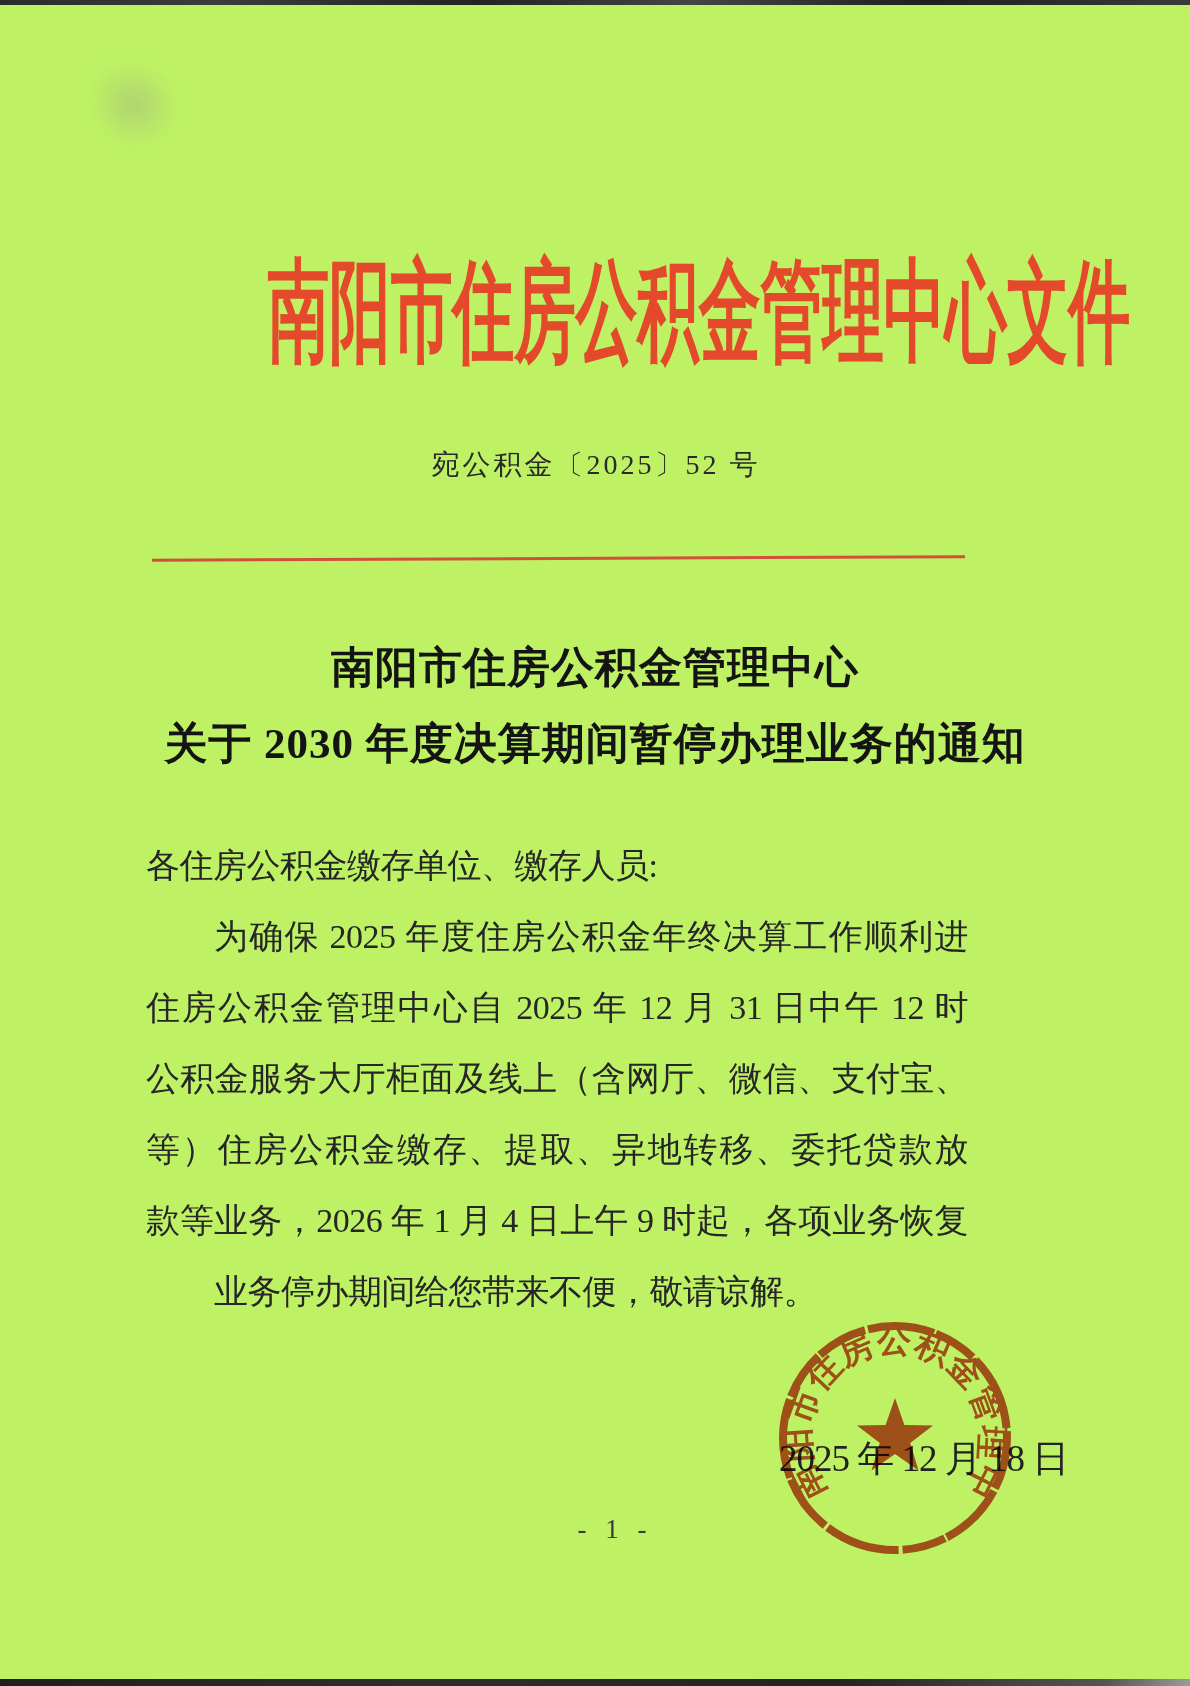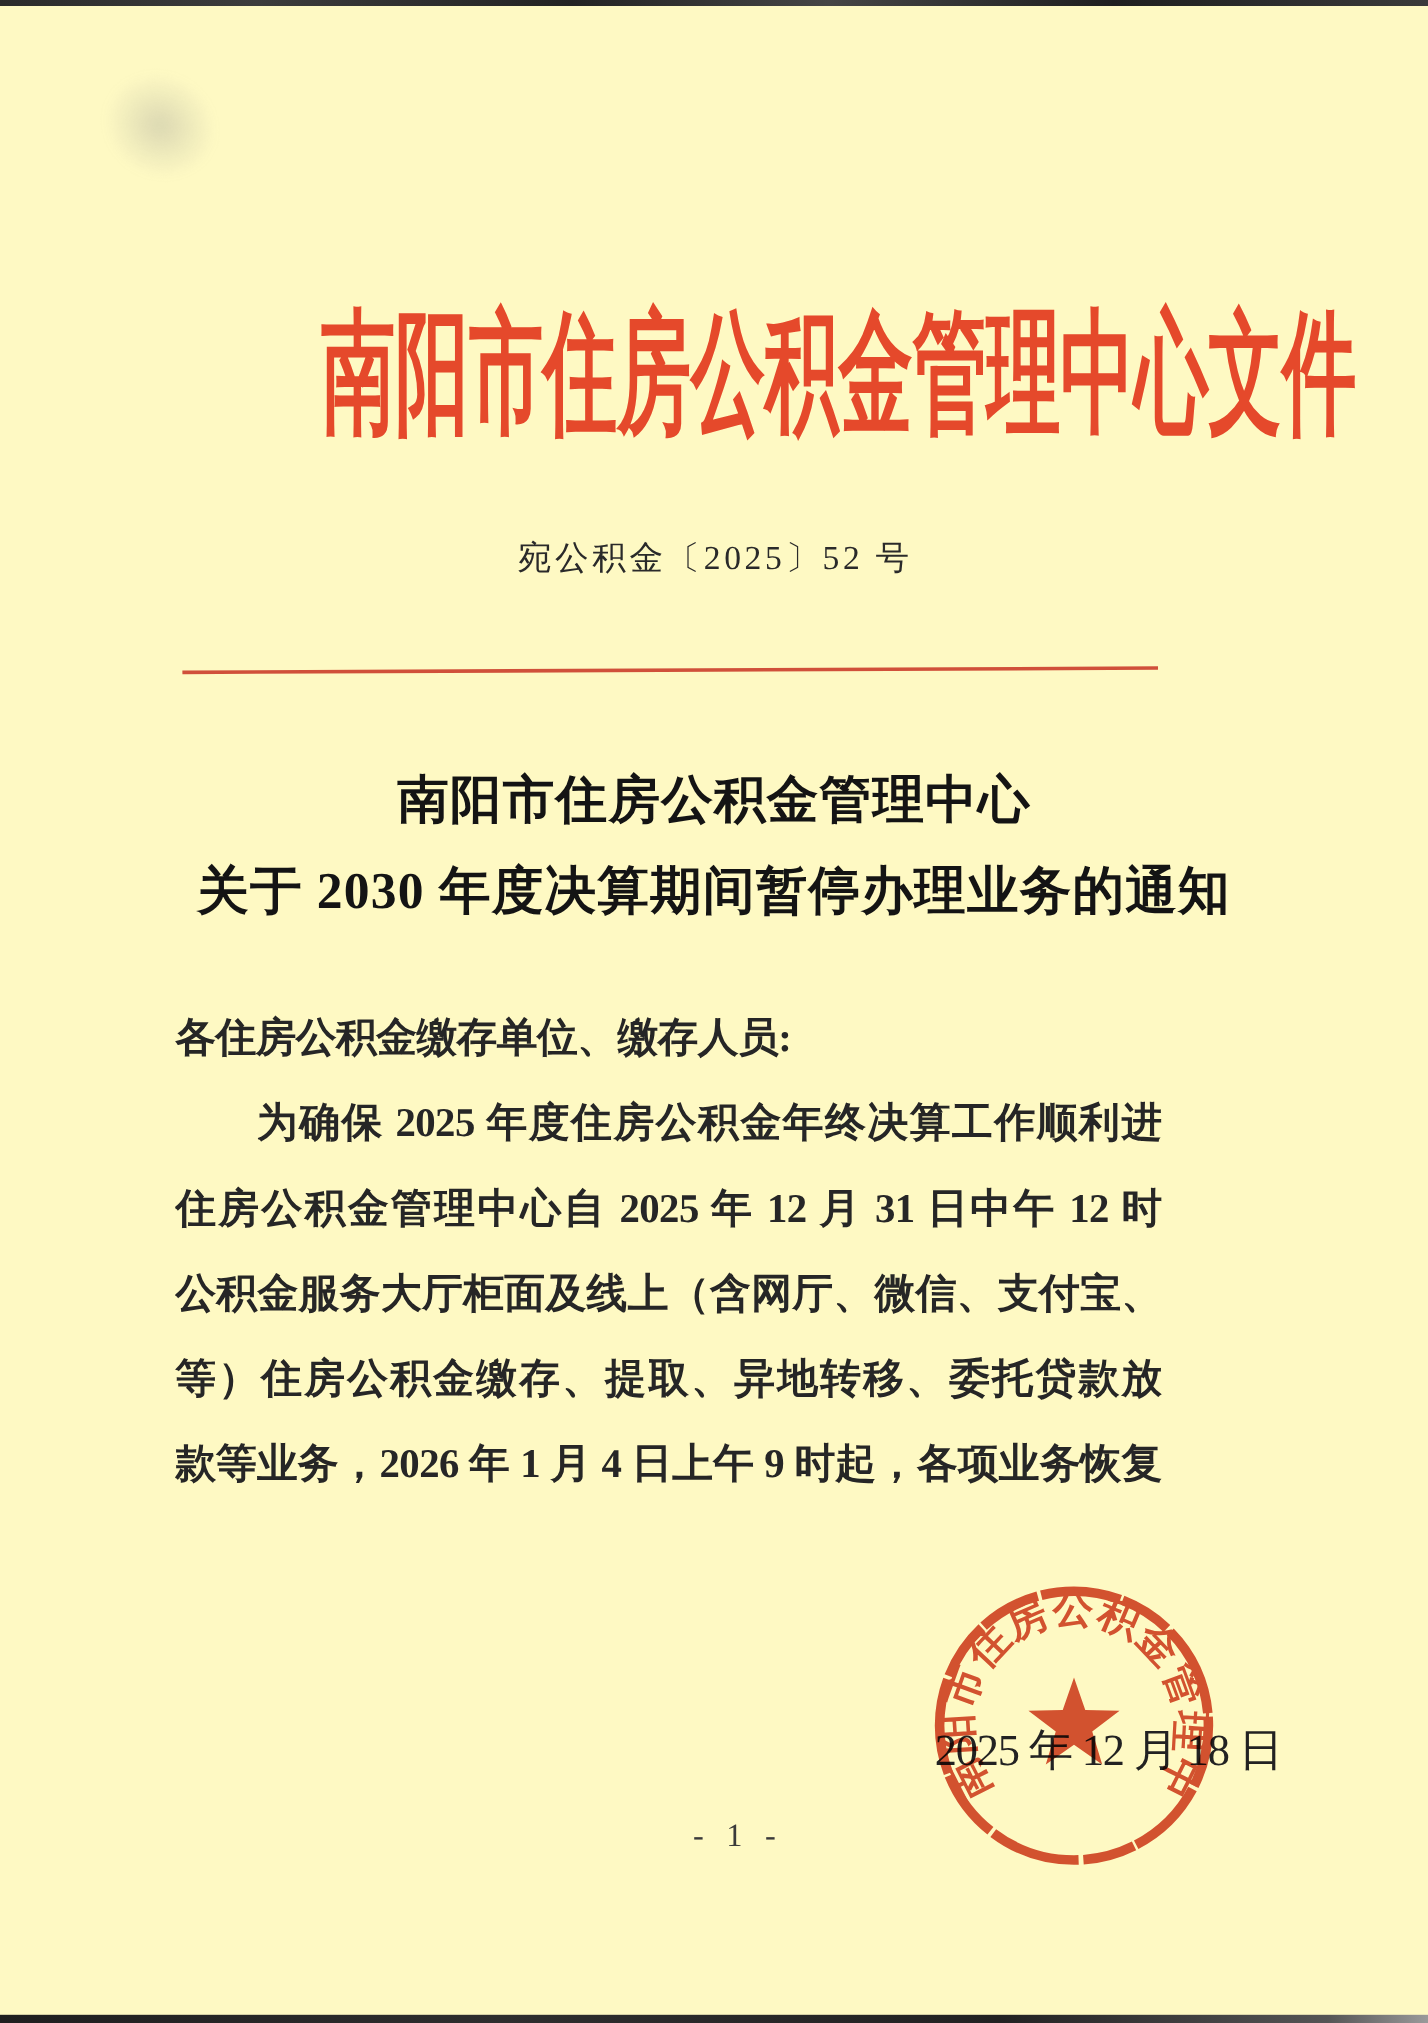--- a/index.html
+++ b/index.html
@@ -1,17 +1,17 @@
 <!DOCTYPE html>
 <html><head>
 <meta charset="utf-8">
 <style>
   html,body{margin:0;padding:0;background:#ffffff;}
   .page{
-    position:relative;width:1190px;height:1686px;background:#fef9c3;overflow:hidden;
+    position:relative;width:1190px;height:1686px;background:#bef264;overflow:hidden;
     font-family:"Liberation Serif", serif;
   }
   .strip-top{
     position:absolute;top:0;left:0;width:100%;height:5px;
     background:linear-gradient(90deg,#2b2b2b 0%,#3c3c3c 18%,#232323 40%,#454545 58%,#1f1f1f 78%,#3a3a3a 100%);
   }
   .strip-bottom{
     position:absolute;bottom:0;left:0;width:100%;height:7px;
     background:linear-gradient(90deg,#1f1f1f 0%,#2e2e2e 35%,#222222 70%,#555555 93%,#9a9a9a 100%);
   }
@@ -35,21 +35,21 @@
     position:absolute;top:557px;left:152px;width:813px;height:3px;
     background:#d0503a;transform:rotate(-0.25deg);
   }
   .title{
     position:absolute;top:630px;left:0;width:100%;
     text-align:center;font-weight:900;color:#141414;
     font-size:43px;line-height:76px;letter-spacing:1px;white-space:nowrap;
   }
   .body-block{
     position:absolute;top:830px;left:146px;width:822px;
-    font-size:34px;color:#262626;letter-spacing:-0.5px;font-weight:bold;
+    font-size:34px;color:#262626;letter-spacing:-0.5px;
   }
   .bline{height:71px;line-height:71px;overflow:hidden;}
   .just{text-align:justify;text-align-last:justify;}
   .indent{text-indent:68px;}
   .date-line{
     position:absolute;top:1434px;left:779px;
     font-size:37px;color:#222222;white-space:nowrap;letter-spacing:-1px;
   }
   .seal{
     position:absolute;left:775px;top:1318px;width:240px;height:240px;
@@ -83,20 +83,21 @@
     <div>关于 2030 年度决算期间暂停办理业务的通知</div>
   </div>
 
   <div class="body-block">
     <div class="bline">各住房公积金缴存单位、缴存人员:</div>
     <div class="bline just indent">为确保 2025 年度住房公积金年终决算工作顺利进行，南阳市</div>
     <div class="bline just">住房公积金管理中心自 2025 年 12 月 31 日中午 12 时起，暂停各</div>
     <div class="bline just">公积金服务大厅柜面及线上（含网厅、微信、支付宝、手机 APP</div>
     <div class="bline just">等）住房公积金缴存、提取、异地转移、委托贷款放款、提前还</div>
     <div class="bline just">款等业务，2026 年 1 月 4 日上午 9 时起，各项业务恢复正常办理。</div>
+    <div class="bline indent">业务停办期间给您带来不便，敬请谅解。</div>
   </div>
 
   <div class="date-line">2025 年 12 月 18 日</div>
 
   <svg class="seal" viewBox="0 0 240 240">
     <defs>
       <path id="sealArc" d="M 54.1 175.3 A 86 86 0 1 1 185.9 175.3" fill="none"></path>
     </defs>
     <circle cx="120" cy="120" r="112" fill="none" stroke="#cf4127" stroke-width="8" stroke-dasharray="52 3 67 2 44 4 76 3 58 2 80 3 49 2"></circle>
     <polygon fill="#cf4127" points="120,80 129.4,107.1 158,107.6 135.2,124.9 143.5,152.4 120,136 96.5,152.4 104.8,124.9 82,107.6 110.6,107.1"></polygon>

